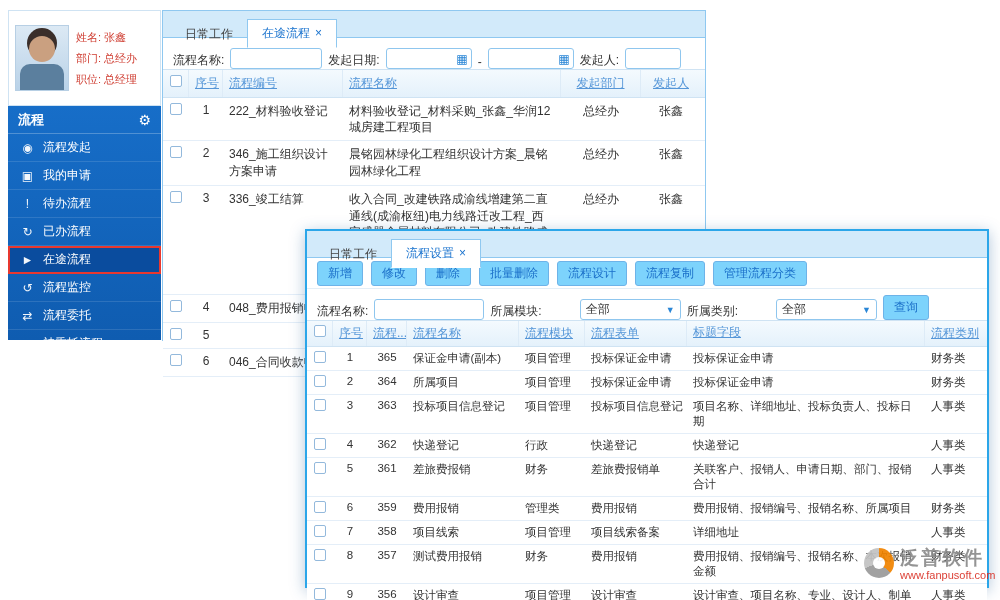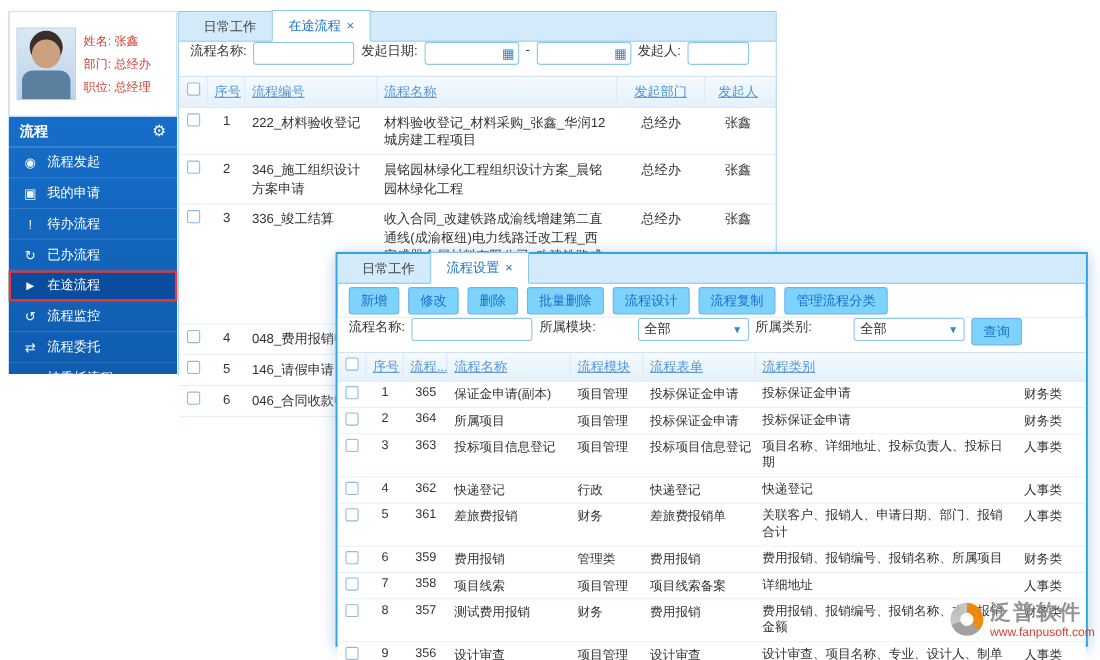--- a/index.html
+++ b/index.html
@@ -23,26 +23,26 @@
   .menu-item .mi-icon { width:15px; text-align:center; font-size:12px; opacity:.95; }
   .menu-item.active { background:#0a4c9e; outline:2px solid #e8382f; outline-offset:-2px; }
 
   
   .win { position:absolute; background:#fff; }
   .window1 { left:162px; top:10px; width:544px; height:331px; border:1px solid #8fc8f0; z-index:1; }
   .window2 { left:305px; top:229px; width:684px; height:359px; border:2px solid #2ba6e9; z-index:10;
              box-shadow:0 3px 14px rgba(30,90,150,.35); }
 
   .tabbar { height:27px; background:#d2eafa; display:flex; align-items:flex-end; padding:0 0 0 8px; border-bottom:1px solid #8fc8f0; }
-  .tab { padding:5px 14px 5px 14px; font-size:12px; color:#444; cursor:pointer; position:relative; top:1px;text-align:center; }
+  .tab { padding:5px 14px 5px 14px; font-size:12px; color:#444; cursor:pointer; position:relative; top:11px;text-align:center; }
   .tab.active { background:#fff; color:#1a73ce; border:1px solid #8fc8f0; border-bottom:1px solid #fff; }
   .tab .close { display:none; margin-left:5px; color:#1a73ce; font-size:12px; }
   .tab .close.show { display:inline; }
 
-  .filterbar { height:32px; display:flex; align-items:flex-start; gap:6px; padding:0 10px; border-bottom:1px solid #cfe3f3; font-size:12px; color:#333; background:#fff; }
+  .filterbar { height:32px; display:flex; align-items:flex-end; gap:6px; padding:0 10px; border-bottom:1px solid #cfe3f3; font-size:12px; color:#333; background:#fff; }
   .flabel { white-space:nowrap; }
   .txt { height:21px; border:1px solid #8fc6ee; border-radius:3px; background:#fff; font-size:12px; padding:0 4px; outline:none; }
   .w92 { width:92px; } .w56 { width:56px; } .w110 { width:110px; }
   .datebox { width:86px; height:21px; border:1px solid #8fc6ee; border-radius:3px; background:#fff; display:inline-flex; align-items:center; justify-content:flex-end; padding:0 3px; cursor:text; }
   .cal { color:#2a86d6; font-size:12px; }
   .selbox { width:101px; height:21px; border:1px solid #8fc6ee; border-radius:3px; background:#fff; display:inline-flex; align-items:center; justify-content:space-between; padding:0 5px; cursor:pointer;margin-left:32px; }
   .selbox .arrow { color:#2a86d6; font-size:9px; }
 
   .btn { background:#7dd3fc; border:1px solid #6db3e8; color:#1a6fc9; font-size:12px; border-radius:3px; padding:3px 10px; cursor:pointer; white-space:nowrap; }
   .toolbar { height:31px; display:flex; align-items:center; gap:8px; padding:0 10px; border-bottom:1px solid #e3eef7; }
@@ -214,21 +214,20 @@
           <div class="c-no">4</div>
           <div class="c-code">048_费用报销申</div>
           <div class="c-name"></div>
           <div class="c-dept"></div>
           <div class="c-init"></div>
         </div>
 
         <div class="trow">
           <div class="c-cb"><span class="cb"></span></div>
           <div class="c-no">5</div>
-          <div class="c-code">146_请假申请</div>
           <div class="c-name"></div>
           <div class="c-dept"></div>
           <div class="c-init"></div>
         </div>
 
         <div class="trow">
           <div class="c-cb"><span class="cb"></span></div>
           <div class="c-no">6</div>
           <div class="c-code">046_合同收款申</div>
           <div class="c-name"></div>
@@ -283,20 +282,21 @@
       <button class="btn">查询</button>
     </div>
 
     <div class="thead">
       <div class="c-cb"><span class="cb"></span></div>
       <div class="c-no">序号</div>
       <div class="c-pid">流程...</div>
       <div class="c-name">流程名称</div>
       <div class="c-mod">流程模块</div>
       <div class="c-form">流程表单</div>
+      <div class="c-ttl">标题字段</div>
       <div class="c-cat">流程类别</div>
     </div>
     <div>
 
         <div class="trow">
           <div class="c-cb"><span class="cb"></span></div>
           <div class="c-no">1</div>
           <div class="c-pid">365</div>
           <div class="c-name">保证金申请(副本)</div>
           <div class="c-mod">项目管理</div>

